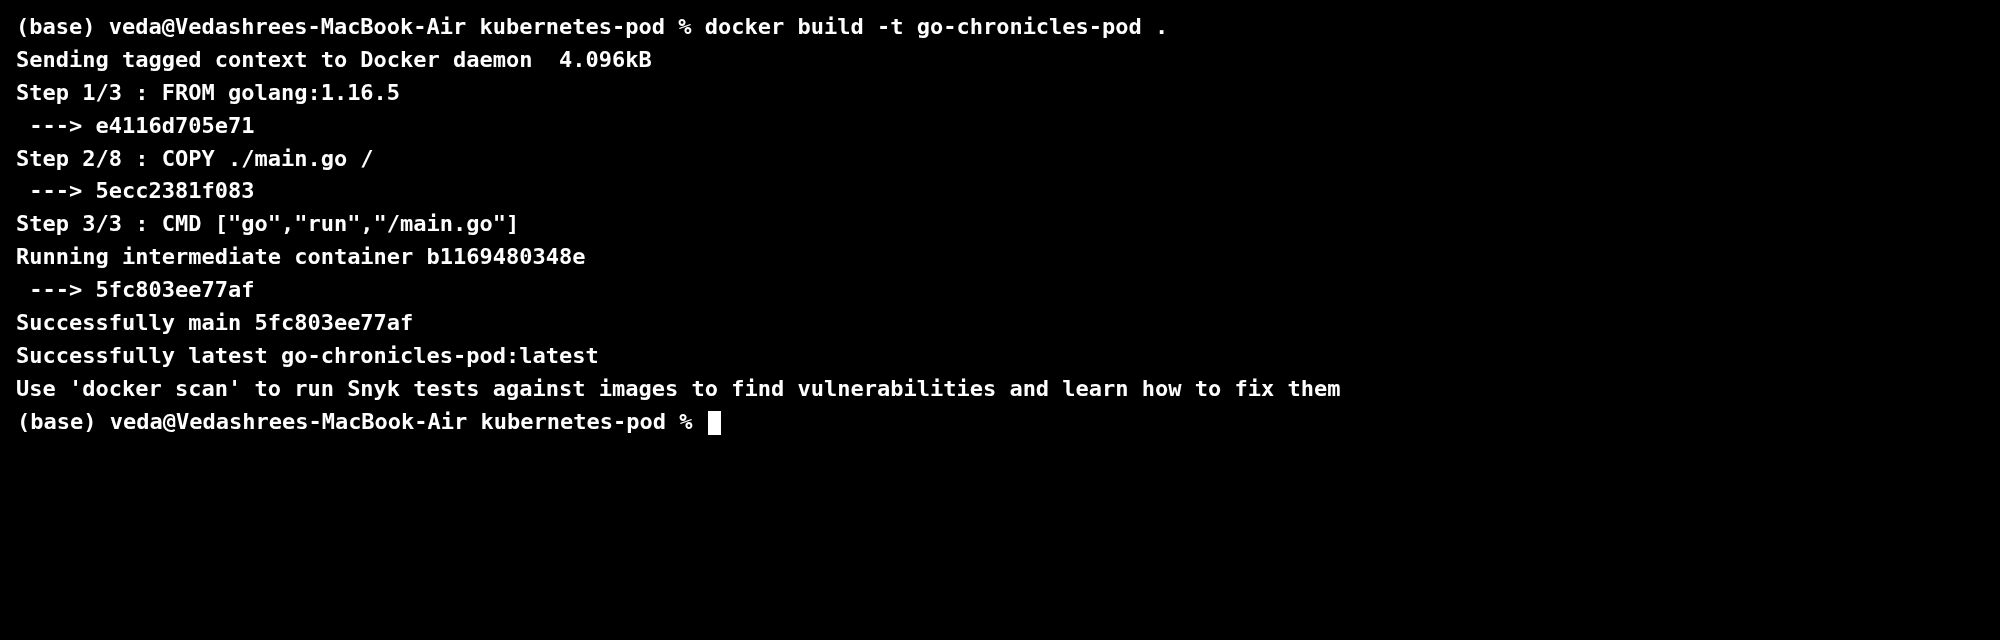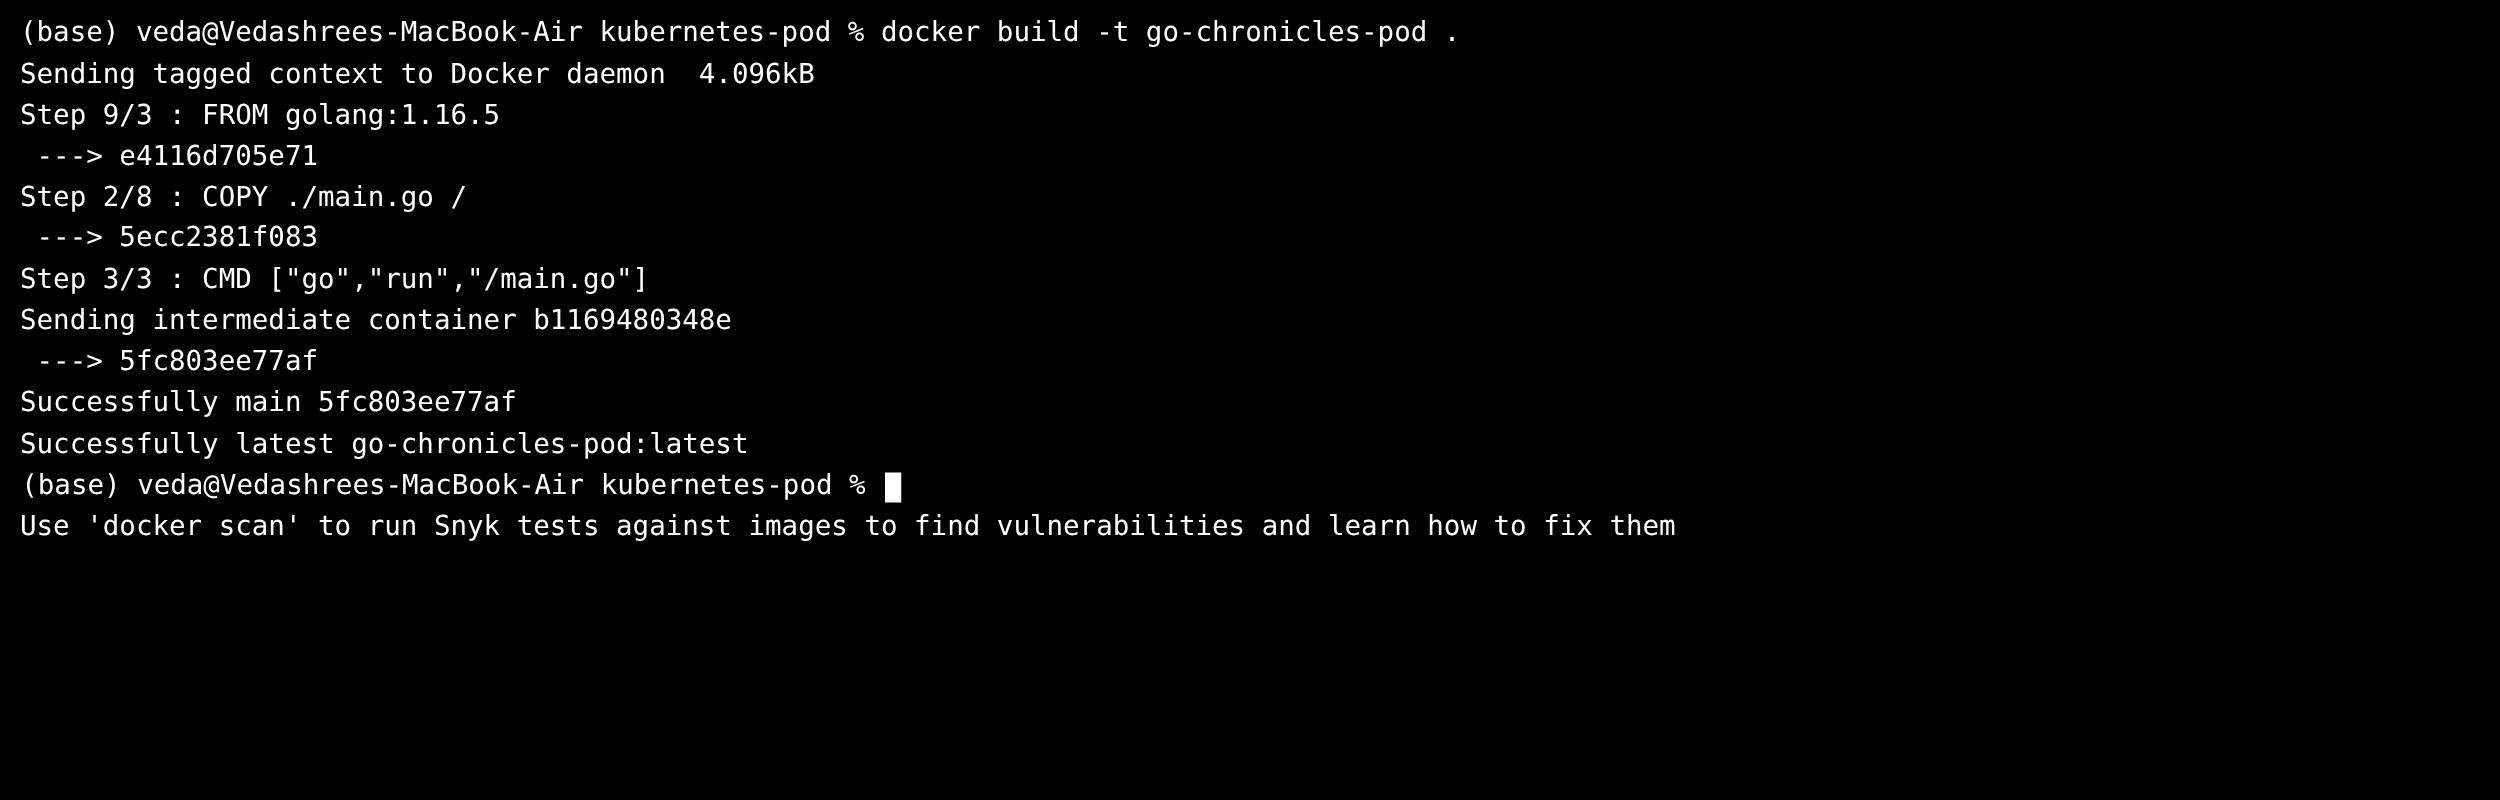--- a/index.html
+++ b/index.html
@@ -1,18 +1,19 @@
 <!DOCTYPE html>
 <html><head>
   <meta charset="utf-8">
   <style>
     * {
       margin: 1px;
       padding: 0;
       box-sizing: border-box;
+      font-weight: bold;
     }
     body {
       background-color: #000000;
       color: #ffffff;
       font-family: "Menlo", "Monaco", "Consolas", monospace;
       font-size: 22px;
       line-height: 1.45;
       padding: 8px 12px;
       width: 2000px;
       height: 640px;
@@ -29,25 +30,25 @@
       vertical-align: text-bottom;
       margin-bottom: -1px;
     }
   </style>
 </head>
 <body>
 
 <div>
   <div class="terminal-line">(base) veda@Vedashrees-MacBook-Air kubernetes-pod % docker build -t go-chronicles-pod .</div>
   <div class="terminal-line">Sending tagged context to Docker daemon  4.096kB</div>
-  <div class="terminal-line">Step 9/3 : FROM golang:1.16.5</div>
+  <div class="terminal-line">Step 1/3 : FROM golang:1.16.5</div>
   <div class="terminal-line"> ---&gt; e4116d705e71</div>
   <div class="terminal-line">Step 2/8 : COPY ./main.go /</div>
   <div class="terminal-line"> ---&gt; 5ecc2381f083</div>
   <div class="terminal-line">Step 3/3 : CMD ["go","run","/main.go"]</div>
-  <div class="terminal-line">Sending intermediate container b1169480348e</div>
+  <div class="terminal-line">Running intermediate container b1169480348e</div>
   <div class="terminal-line"> ---&gt; 5fc803ee77af</div>
   <div class="terminal-line">Successfully main 5fc803ee77af</div>
   <div class="terminal-line">Successfully latest go-chronicles-pod:latest</div>
   <div class="terminal-line"></div>
+  <div class="terminal-line">Use 'docker scan' to run Snyk tests against images to find vulnerabilities and learn how to fix them</div>
   <div class="terminal-line"><span>(base) veda@Vedashrees-MacBook-Air kubernetes-pod % </span><span class="cursor"></span></div>
-  <div class="terminal-line">Use 'docker scan' to run Snyk tests against images to find vulnerabilities and learn how to fix them</div>
 </div>
 
 </body></html>

